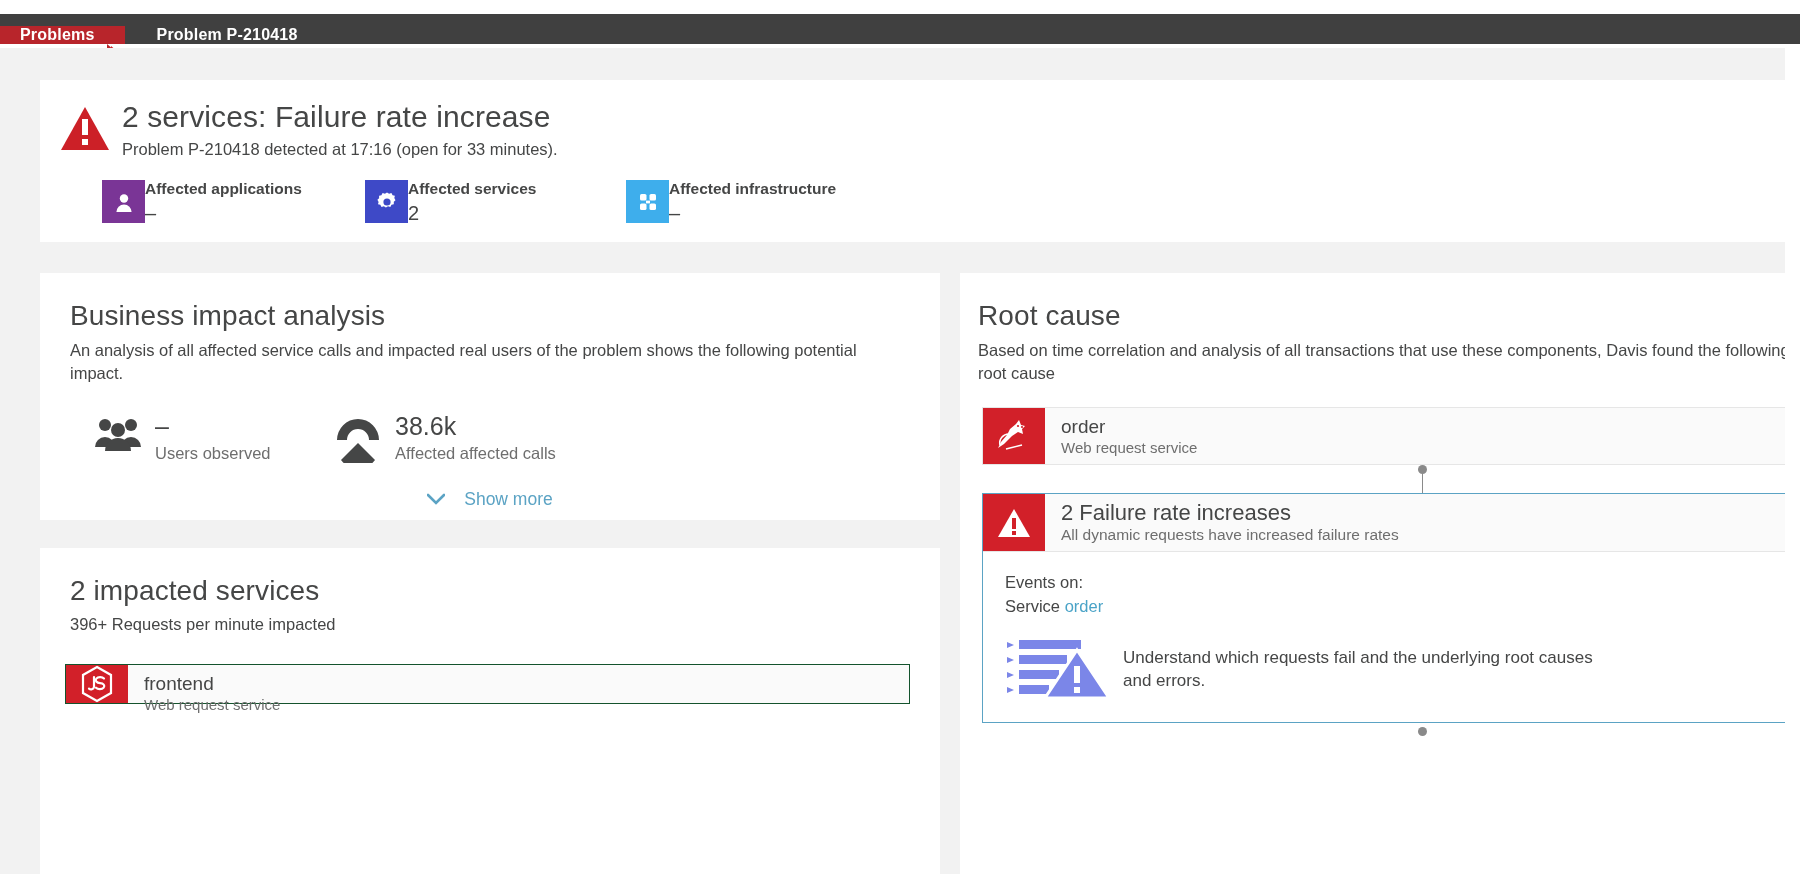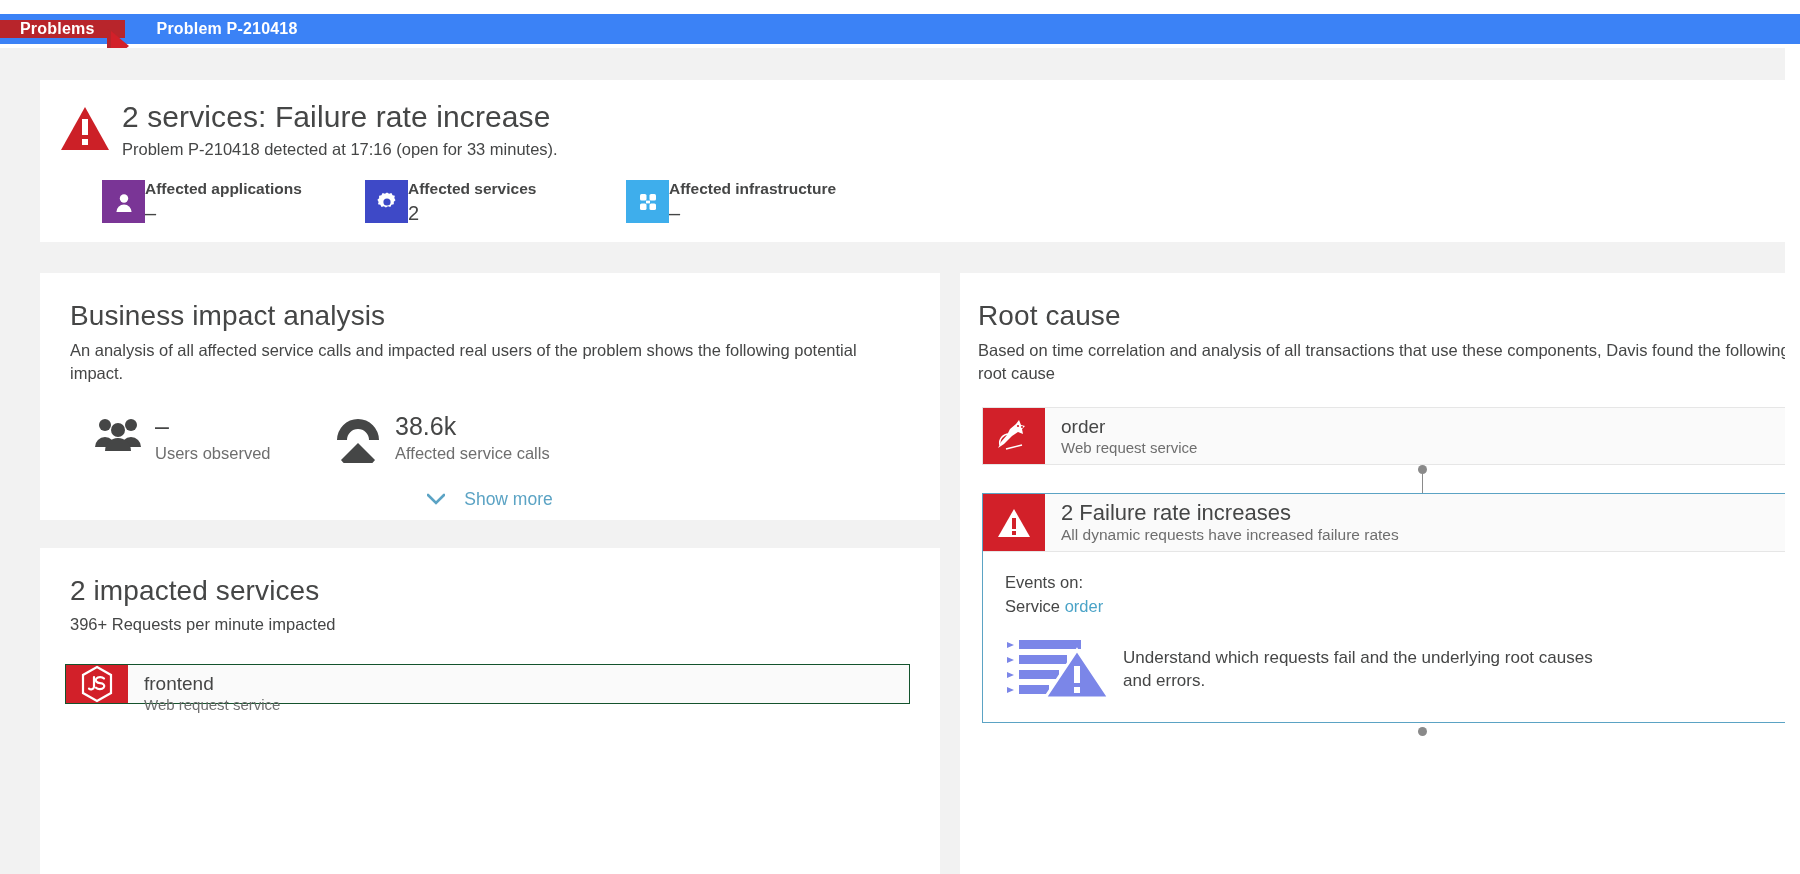--- a/index.html
+++ b/index.html
@@ -8,22 +8,22 @@
     background: #ffffff;
     font-family: "Liberation Sans", sans-serif;
     overflow: hidden;
   }
   .page { position: relative; width: 1800px; height: 874px; background: #ffffff; }
 
   
   .breadcrumb-bar {
     position: absolute; left: 0; top: 14px;
     width: 1800px; height: 30px;
-    background: #3b82f6;
-    display: flex; align-items: center;
+    background: #404040;
+    display: flex; align-items: flex-end;
   }
   .crumb-root {
     position: relative;
     background: #b8252b;
     padding: 0 30px 0 20px;
     display: flex; align-items: center;
     color: #ffffff;
     font-size: 16px;
     font-weight: bold;
     letter-spacing: .2px;
@@ -350,21 +350,21 @@
 
         <div class="metric calls">
           <div class="metric-icon">
             <svg width="46" height="46" viewBox="0 0 46 46">
               <path d="M23 2 A21 21 0 0 1 44 23 L34 23 A11 11 0 0 0 12 23 L2 23 A21 21 0 0 1 23 2 Z" fill="#454646"></path>
               <path d="M23 26 L40 43 A21 21 0 0 1 6 43 Z" fill="#454646"></path>
             </svg>
           </div>
           <div class="metric-body">
             <div class="metric-value">38.6k</div>
-            <div class="metric-label">Affected service calls</div>
+            <div class="metric-label">Affected affected calls</div>
           </div>
         </div>
       </div>
 
       <div class="show-more">
         <span>
           <svg width="18" height="12" viewBox="0 0 18 12">
             <path d="M1 2 L9 10 L17 2" stroke="#5ba3c4" stroke-width="2.6" fill="none" stroke-linecap="round"></path>
           </svg>
         </span>

